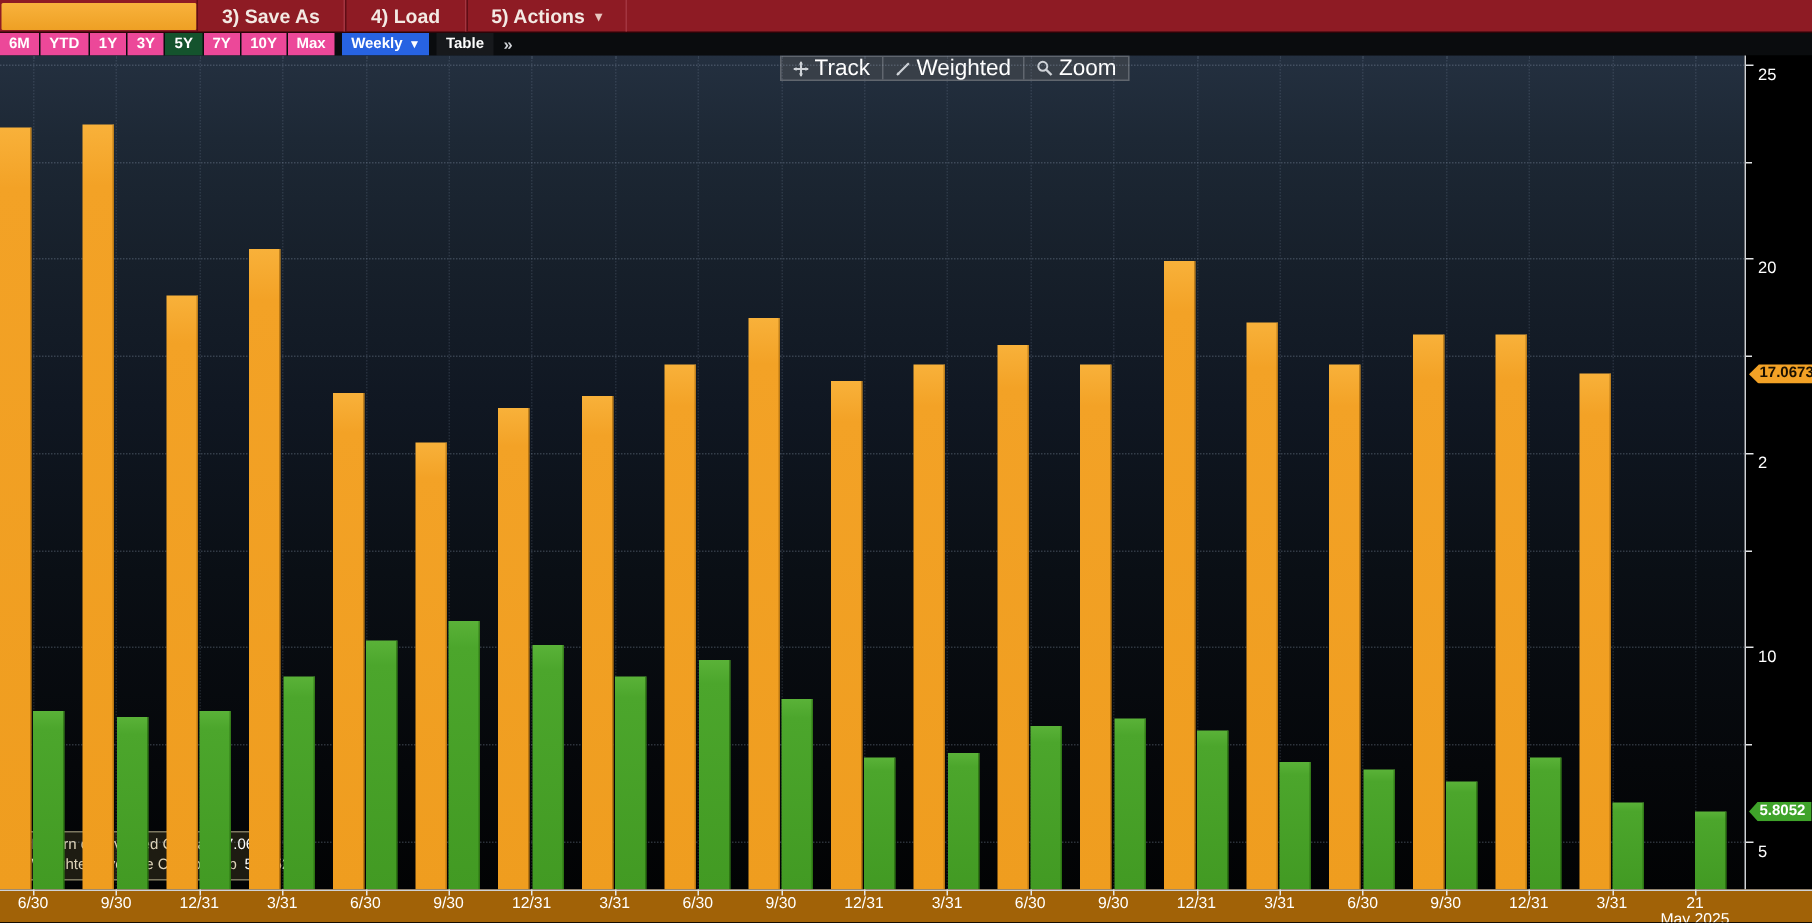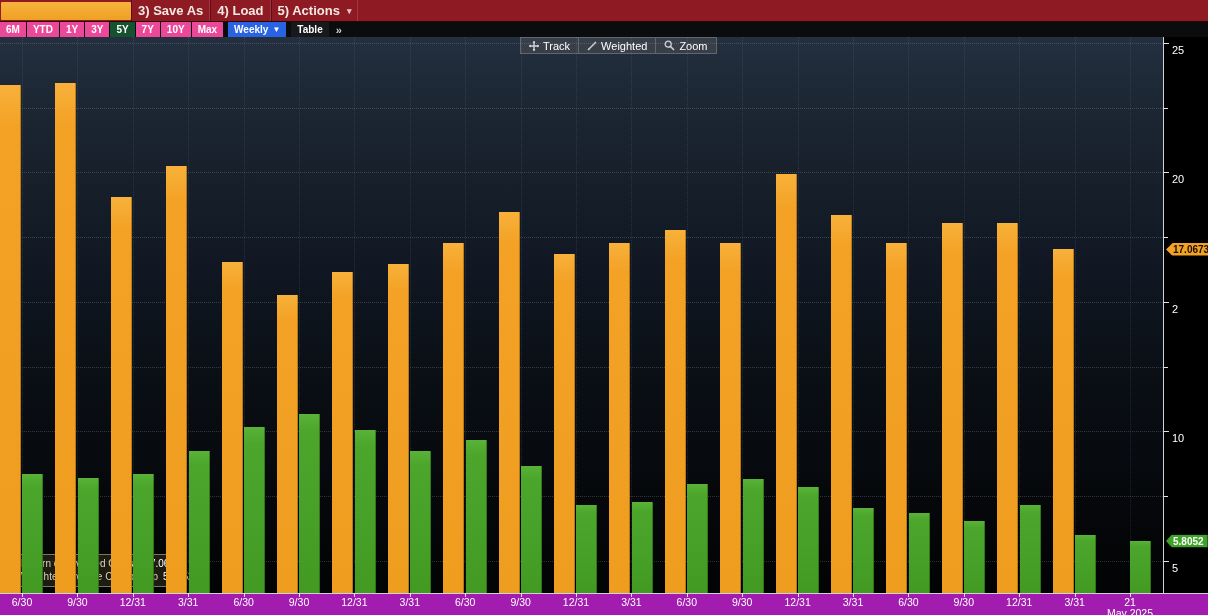--- a/index.html
+++ b/index.html
@@ -3,21 +3,21 @@
 <meta charset="utf-8">
 <style>
   html,body{margin:0;padding:0;background:#000;}
   *{box-sizing:border-box;}
   body{font-family:"Liberation Sans",sans-serif;-webkit-font-smoothing:antialiased;}
   #app{position:relative;width:1208px;height:615px;background:#000;overflow:hidden;}
 
   
   .cmdbar{position:absolute;left:0;top:0;width:1208px;height:22px;background:#8e1b24;border-bottom:1px solid #2d0408;display:flex;align-items:stretch;}
   .ticker-hl{width:130px;height:18px;margin:2px 0 0 1px;background:linear-gradient(180deg,#f8b23c,#eea024);border-radius:1px;}
-  .cmdbtn{display:flex;align-items:center;gap:5px;padding:0 6px;color:#f3e9e3;font-size:13px;font-weight:bold;border-left:1px solid #5f0d15;border-right:1px solid #a33540;cursor:pointer;white-space:nowrap;}
+  .cmdbtn{display:flex;align-items:center;gap:5px;padding:0 16px;color:#f3e9e3;font-size:13px;font-weight:bold;border-left:1px solid #5f0d15;border-right:1px solid #a33540;cursor:pointer;white-space:nowrap;}
   .cmdbtn:first-of-type{margin-left:2px;}
   .cmdbtn .caret{font-size:9px;color:#e8c7c0;margin-left:2px;}
 
   
   .rangebar{position:absolute;left:0;top:22px;width:1208px;height:15px;background:#0a0c0e;display:flex;align-items:stretch;font-size:10px;font-weight:bold;color:#fff;}
   .rbtn{display:flex;align-items:center;padding:0 6px;margin-right:1px;background:#ec4899;cursor:pointer;}
   .rbtn.selected{background:#14532d;}
   .rbtn.blue{background:#2763e2;margin-left:4px;gap:4px;}
   .rbtn .caret{font-size:8px;}
   .rbtn.plain{background:#17191c;}
@@ -25,41 +25,41 @@
 
   
   .chart{position:absolute;left:0;top:37px;width:1163px;height:556px;background:linear-gradient(180deg,#243040 0%,#1d2835 10%,#17202b 24%,#101722 42%,#0a0f15 62%,#05070a 85%,#020304 100%);overflow:hidden;}
   .gridline-h{position:absolute;left:0;width:100%;height:0;border-top:1px dotted rgba(150,170,190,0.28);}
   .gridline-v{position:absolute;top:0;height:100%;width:0;border-left:1px dotted rgba(150,170,190,0.16);}
   .bar{position:absolute;bottom:0;}
   .bar.roic{background:linear-gradient(180deg,#f8b13a 0%,#f3a226 8%,#ef9d1f 100%);box-shadow:inset -1px 0 0 rgba(120,70,0,.45);}
   .bar.wacc{background:linear-gradient(180deg,#5ab238 0%,#4ca62c 10%,#429a23 100%);box-shadow:inset -1px 0 0 rgba(20,70,0,.45);}
 
   
-  .charttools{position:absolute;left:520px;top:0;height:17px;display:flex;background:rgba(58,64,73,.95);border:1px solid #60666e;color:#fff;font-size:11px;}
+  .charttools{position:absolute;left:520px;top:0;height:17px;display:flex;background:rgba(58,64,73,.95);border:1px solid #60666e;color:#fff;font-size:15px;}
   .ctool{display:flex;align-items:center;gap:4px;padding:0 8px;border-left:1px solid #60666e;cursor:pointer;}
   .ctool:first-child{border-left:none;}
   .ctool svg{display:block;}
 
   
   .legend{position:absolute;left:2px;bottom:6px;width:170px;background:rgba(34,32,20,.88);border:1px solid #7d7860;padding:2px 4px 3px 4px;font-size:10px;color:#ddd3b8;}
   .lrow{display:flex;align-items:center;gap:5px;height:13px;cursor:pointer;}
   .lswatch{width:9px;height:9px;flex:none;}
   .llabel{flex:1;white-space:nowrap;}
   .lvalue{color:#fff;white-space:nowrap;}
 
   
   .yaxis{position:absolute;left:1163px;top:37px;width:45px;height:556px;background:#000;border-left:1px solid #cfd2d6;}
   .ytick{position:absolute;left:0;width:5px;height:0;border-top:1px solid #e2e4e6;}
   .ytick.minor{width:4px;}
   .ylabel{position:absolute;left:8px;transform:translateY(-50%);color:#fff;font-size:11px;}
   .badge{position:absolute;left:2px;transform:translateY(-50%);font-size:10px;font-weight:bold;padding:1px 4px 1px 7px;clip-path:polygon(0 50%,14% 0,100% 0,100% 100%,14% 100%);white-space:nowrap;}
 
   
-  .xaxis{position:absolute;left:0;top:593px;width:1208px;height:22px;background:#a21caf;border-top:1px solid #cfd2d6;}
+  .xaxis{position:absolute;left:0;top:593px;width:1208px;height:22px;background:#a16207;border-top:1px solid #cfd2d6;}
   .xtickmark{position:absolute;top:-1px;width:0;height:4px;border-left:1px solid #e2e4e6;}
   .xlabel{position:absolute;top:3px;width:56px;margin-left:-28px;text-align:center;color:#fff;font-size:10.5px;line-height:10px;}
   .xsub{font-size:10.5px;color:#fff;margin-top:1px;}
 </style>
 </head>
 <body>
 
 <div id="app">
 
   <div class="cmdbar">

